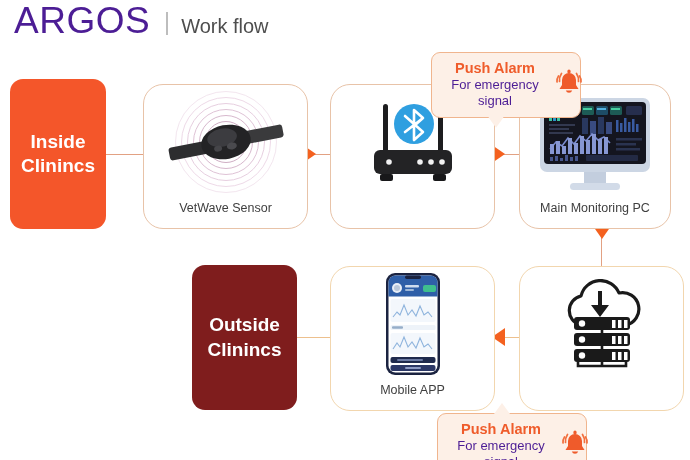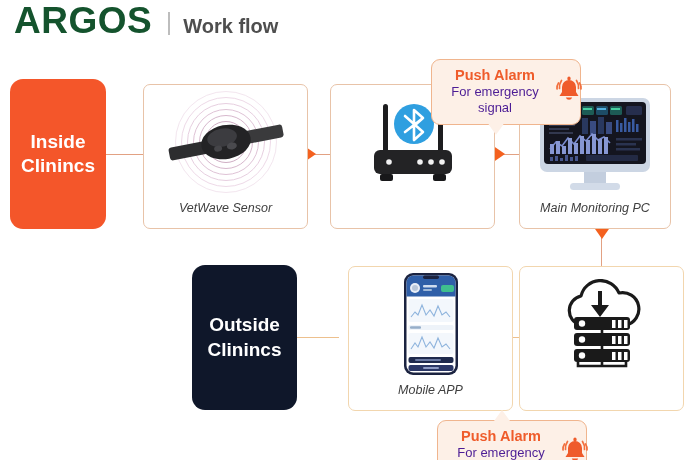--- a/index.html
+++ b/index.html
@@ -7,77 +7,77 @@
     width: 690px; height: 460px;
     background: #ffffff;
     font-family: "Liberation Sans", "DejaVu Sans", sans-serif;
     overflow: hidden;
   }
   #stage { position: relative; width: 690px; height: 460px; background: #fff; }
 
   
   .header { position: absolute; left: 14px; top: 2px; display: flex; align-items: baseline; }
   .brand {
-    font-size: 37px; font-weight: bold; color: #14532d;
+    font-size: 37px; font-weight: normal; color: #4c1d95;
     letter-spacing: 0.5px; line-height: 1;
   }
   .divider {
     display: inline-block; width: 2px; height: 23px;
     background: #bdbdbd; margin: 0 13px 0 16px; position: relative; top: 2px;
   }
-  .subtitle { font-size: 20px; color: #4e4e4e; line-height: 1; font-weight: bold; }
+  .subtitle { font-size: 20px; color: #4e4e4e; line-height: 1; }
 
   
   .zone {
     position: absolute; border-radius: 13px;
     display: flex; flex-direction: column;
     align-items: center; justify-content: center;
     color: #fff; font-weight: bold; font-size: 19px; line-height: 1.28;
     text-align: center;
   }
   .zone-inside  { left: 10px;  top: 79px;  width: 96px;  height: 150px; background: #f4562a; }
-  .zone-outside { left: 192px; top: 265px; width: 105px; height: 145px; background: #0f172a; }
+  .zone-outside { left: 192px; top: 265px; width: 105px; height: 145px; background: #7f1d1d; }
 
   
   .card {
     position: absolute; background: #fff;
-    border: 1.3px solid #e8c3a8; border-radius: 7px; font-style: italic;
+    border: 1.3px solid #e8c3a8; border-radius: 20px;
   }
   .card.warm { border-color: #f2d6ae; }
   .card-label {
     position: absolute; left: 0; right: 0; bottom: 13px;
     text-align: center; font-size: 12.5px; color: #3f3f3f;
   }
   .card-art {
     position: absolute; left: 0; right: 0; top: 0; bottom: 30px;
     display: flex; align-items: center; justify-content: center;
   }
 
   .card-sensor  { left: 143px; top: 84px;  width: 165px; height: 145px; }
   .card-gateway { left: 330px; top: 84px;  width: 165px; height: 145px; }
   .card-pc      { left: 519px; top: 84px;  width: 152px; height: 145px; }
-  .card-mobile  { left: 330px; top: 266px; width: 165px; height: 145px; margin-left: 18px; }
+  .card-mobile  { left: 330px; top: 266px; width: 165px; height: 145px; }
   .card-cloud   { left: 519px; top: 266px; width: 165px; height: 145px; }
 
   
   .conn { position: absolute; background: #e2a183; }
   .conn-h { height: 1.3px; }
   .conn-v { width: 1.3px; }
   .conn.warm { background: #edc08d; }
 
   .tri { position: absolute; width: 0; height: 0; }
   .tri-right { border-top: 9px solid transparent; border-bottom: 9px solid transparent; border-left: 13px solid #f4611f; }
   .tri-left  { border-top: 9px solid transparent; border-bottom: 9px solid transparent; border-right: 13px solid #f4611f; }
   .tri-down  { border-left: 9px solid transparent; border-right: 9px solid transparent; border-top: 13px solid #f4611f; }
 
   
   .alarm {
     position: absolute; background: #fdf0e7;
     border: 1.3px solid #f0b58e; border-radius: 9px;
-    padding: 6px 34px 7px 12px; text-align: center; margin-top: 7px;
+    padding: 6px 34px 7px 12px; text-align: center;
   }
   .alarm-title { font-size: 14.5px; font-weight: bold; color: #ef5c2b; line-height: 1.25; }
   .alarm-sub   { font-size: 13px; color: #4c1d95; line-height: 1.25; }
   .alarm-top    { left: 431px; top: 52px; width: 150px; }
   .alarm-bottom { left: 437px; top: 413px; width: 150px; }
   .alarm-tail {
     position: absolute; width: 16px; height: 11px; background: #fdf0e7;
   }
   .alarm-tail.down {
     left: 56px; bottom: -11px;

